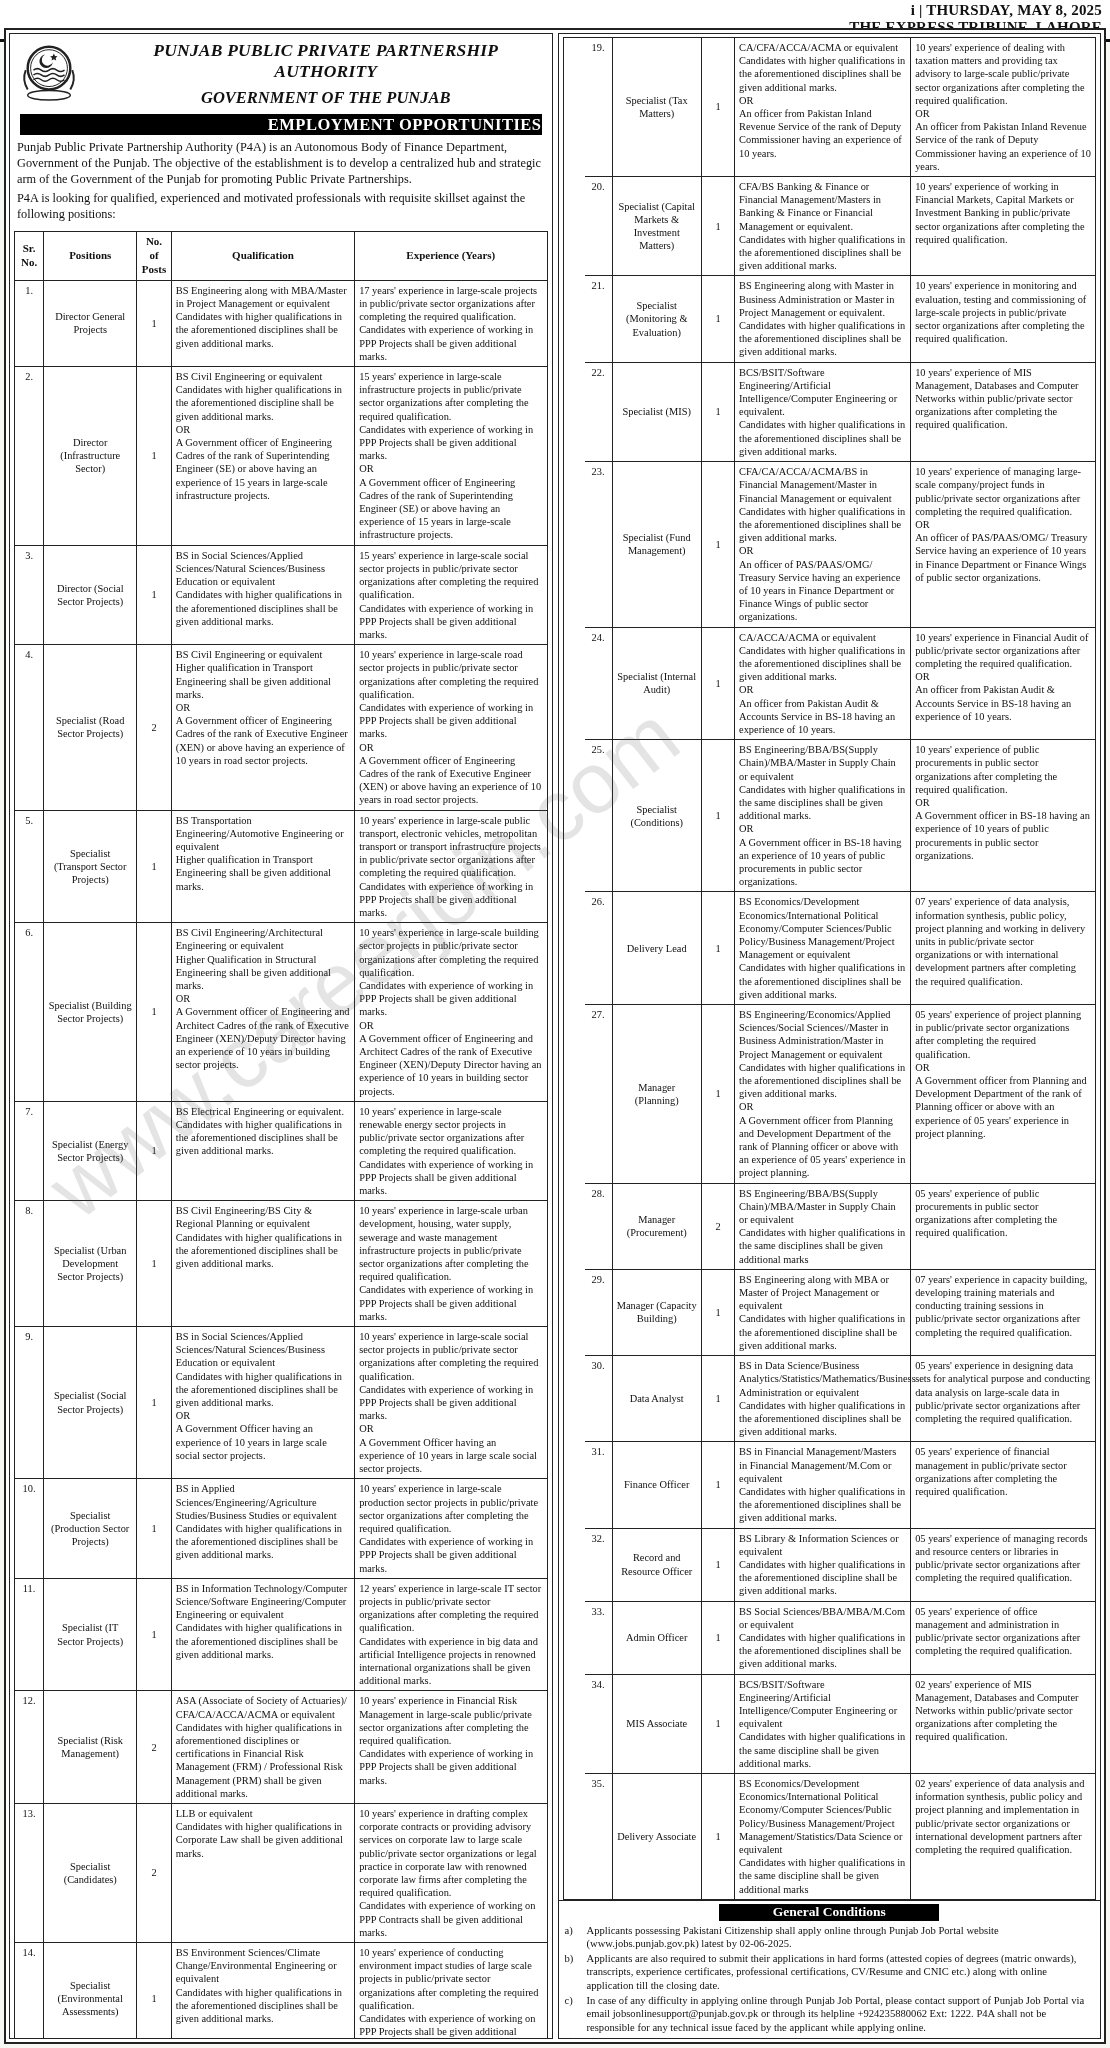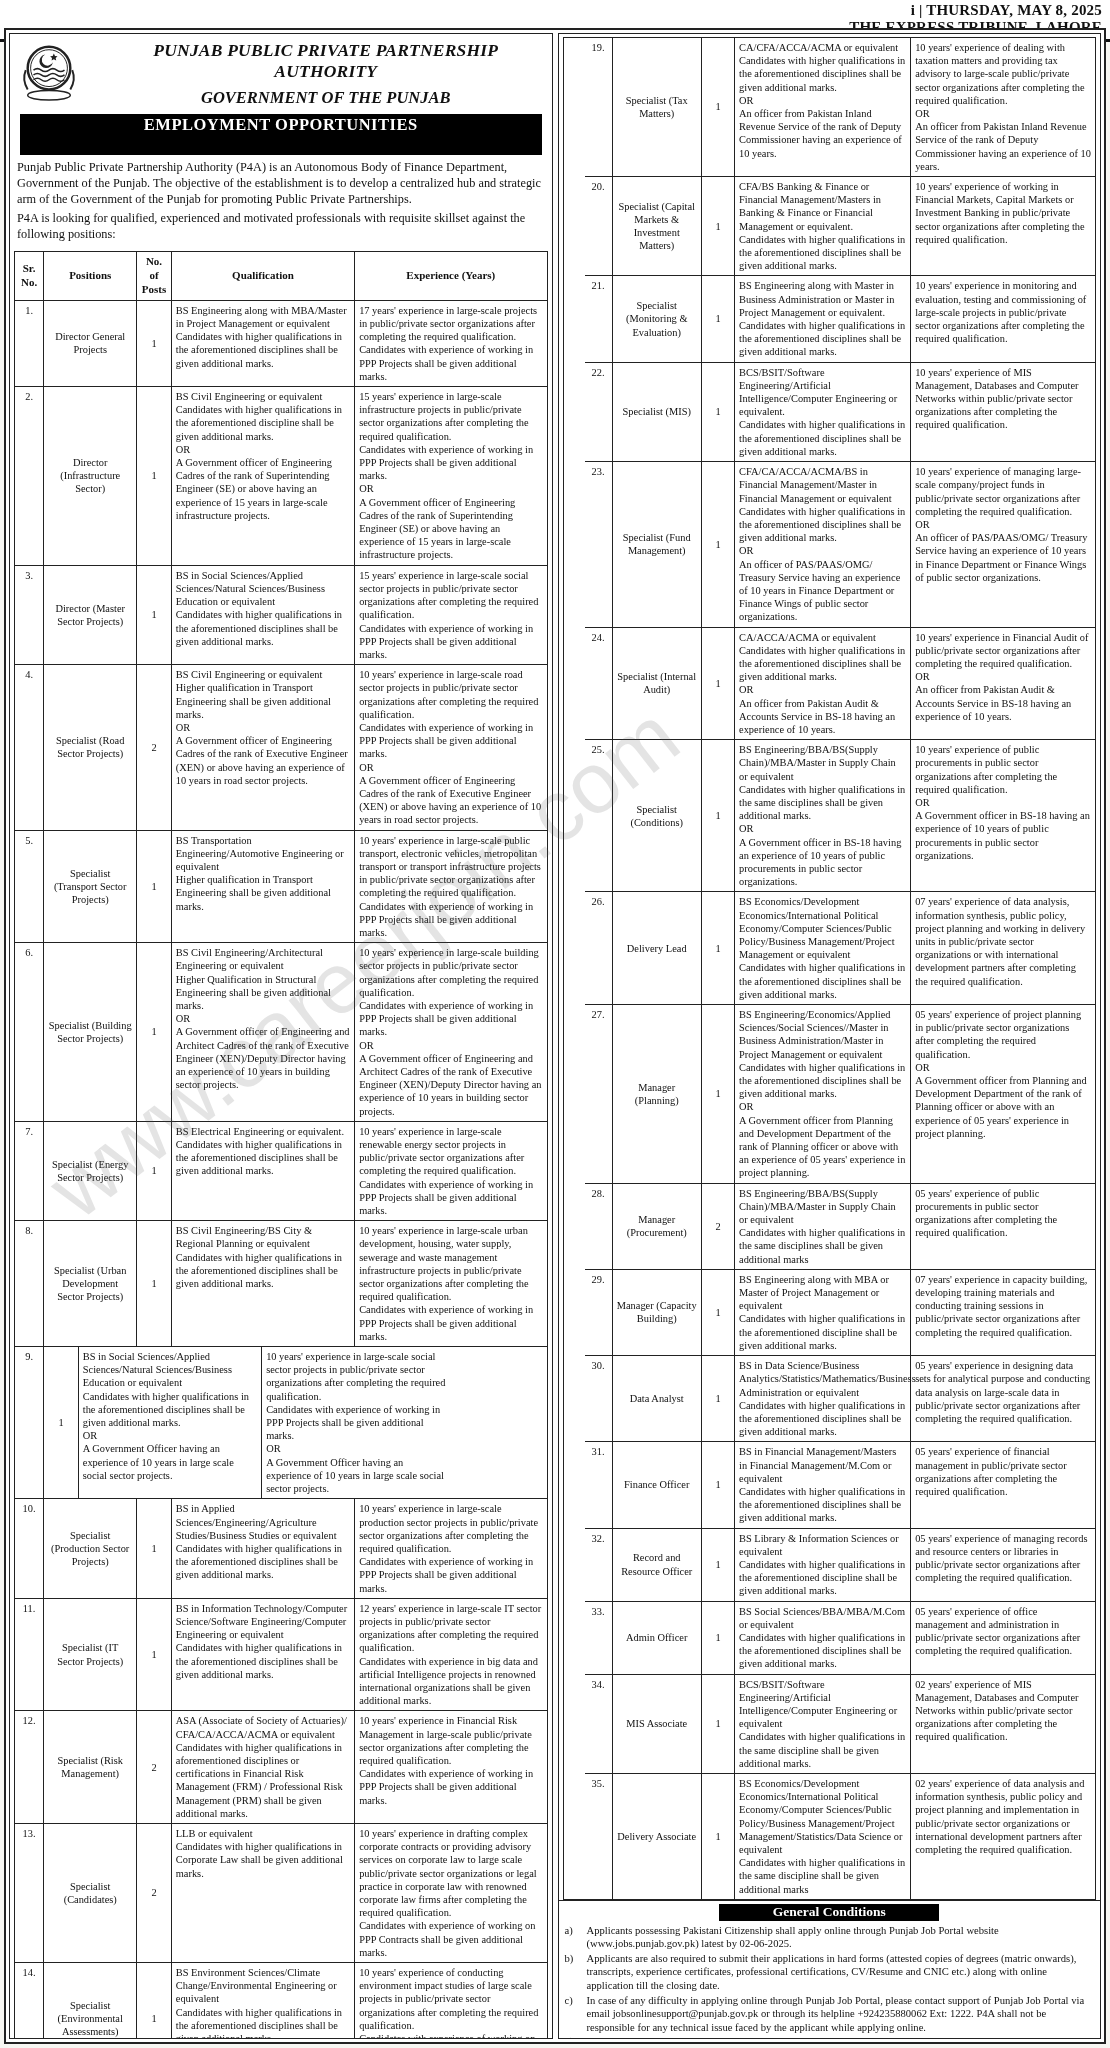--- a/index.html
+++ b/index.html
@@ -7,21 +7,21 @@
   body { height:2048px; font-family:"Liberation Serif", serif; color:#111; position:relative; overflow:hidden; }
   .masthead { display:flex; justify-content:space-between; align-items:flex-end; padding:2px 8px 3px 2px; border-bottom:3px solid #111; font-weight:bold; font-size:15px; letter-spacing:.2px; background:#fff;flex-direction:column; }
   .ad { position:absolute; top:28px; left:4px; right:4px; bottom:4px; background:#fff; border:2px solid #222; display:flex; gap:5px; padding:3px; }
   .col { flex:1 1 0; border:1px solid #222; display:flex; flex-direction:column; overflow:hidden; background:#fff; position:relative; }
 
   
   .orghead { display:flex; align-items:center; gap:28px; padding:6px 8px 4px 8px; }
   .orghead .titles { flex:1; text-align:center; }
   .org-title { font-size:17.5px; font-weight:bold; font-style:italic; letter-spacing:.2px; }
   .org-sub { font-size:16.5px; font-weight:bold; font-style:italic; margin-top:6px; }
-  .banner { background:#000; color:#fff; text-align:center; font-weight:bold; font-size:16.5px; letter-spacing:.5px; margin:2px 10px; padding:1px 0 20px; }
+  .banner { background:#000; color:#fff; text-align:right; font-weight:bold; font-size:16.5px; letter-spacing:.5px; margin:2px 10px; padding:1px 0 0; }
   .intro { font-size:12.3px; line-height:1.3; padding:3px 7px 5px 7px; }
   .intro p { margin-bottom:3px; }
 
   
   .tbl { display:flex; flex-direction:column; flex:1; margin:0 4px 3px 4px; border:1px solid #222; }
   .trow { display:flex; border-bottom:1px solid #222; flex:1; }
   .trow:last-child { border-bottom:none; }
   .c { border-right:1px solid #222; padding:3px 4px; font-size:10.4px; line-height:1.27; white-space:pre-line; }
   .c:last-child { border-right:none; }
   .c.sr   { width:5.5%;  text-align:center; }
@@ -107,21 +107,21 @@
 OR
 A Government officer of Engineering Cadres of the rank of Superintending Engineer (SE) or above having an experience of 15 years in large-scale infrastructure projects.</div>
     <div class="c exp">15 years' experience in large-scale infrastructure projects in public/private sector organizations after completing the required qualification.
 Candidates with experience of working in PPP Projects shall be given additional marks.
 OR
 A Government officer of Engineering Cadres of the rank of Superintending Engineer (SE) or above having an experience of 15 years in large-scale infrastructure projects.</div>
   </div>
 
   <div class="trow">
     <div class="c sr">3.</div>
-    <div class="c pos">Director (Master Sector Projects)</div>
+    <div class="c pos">Director (Social Sector Projects)</div>
     <div class="c posts">1</div>
     <div class="c qual">BS in Social Sciences/Applied Sciences/Natural Sciences/Business Education or equivalent
 Candidates with higher qualifications in the aforementioned disciplines shall be given additional marks.</div>
     <div class="c exp">15 years' experience in large-scale social sector projects in public/private sector organizations after completing the required qualification.
 Candidates with experience of working in PPP Projects shall be given additional marks.</div>
   </div>
 
   <div class="trow">
     <div class="c sr">4.</div>
     <div class="c pos">Specialist (Road Sector Projects)</div>
@@ -175,20 +175,21 @@
     <div class="c pos">Specialist (Urban Development Sector Projects)</div>
     <div class="c posts">1</div>
     <div class="c qual">BS Civil Engineering/BS City &amp; Regional Planning or equivalent
 Candidates with higher qualifications in the aforementioned disciplines shall be given additional marks.</div>
     <div class="c exp">10 years' experience in large-scale urban development, housing, water supply, sewerage and waste management infrastructure projects in public/private sector organizations after completing the required qualification.
 Candidates with experience of working in PPP Projects shall be given additional marks.</div>
   </div>
 
   <div class="trow">
     <div class="c sr">9.</div>
+    <div class="c pos">Specialist (Social Sector Projects)</div>
     <div class="c posts">1</div>
     <div class="c qual">BS in Social Sciences/Applied Sciences/Natural Sciences/Business Education or equivalent
 Candidates with higher qualifications in the aforementioned disciplines shall be given additional marks.
 OR
 A Government Officer having an experience of 10 years in large scale social sector projects.</div>
     <div class="c exp">10 years' experience in large-scale social sector projects in public/private sector organizations after completing the required qualification.
 Candidates with experience of working in PPP Projects shall be given additional marks.
 OR
 A Government Officer having an experience of 10 years in large scale social sector projects.</div>
   </div>

